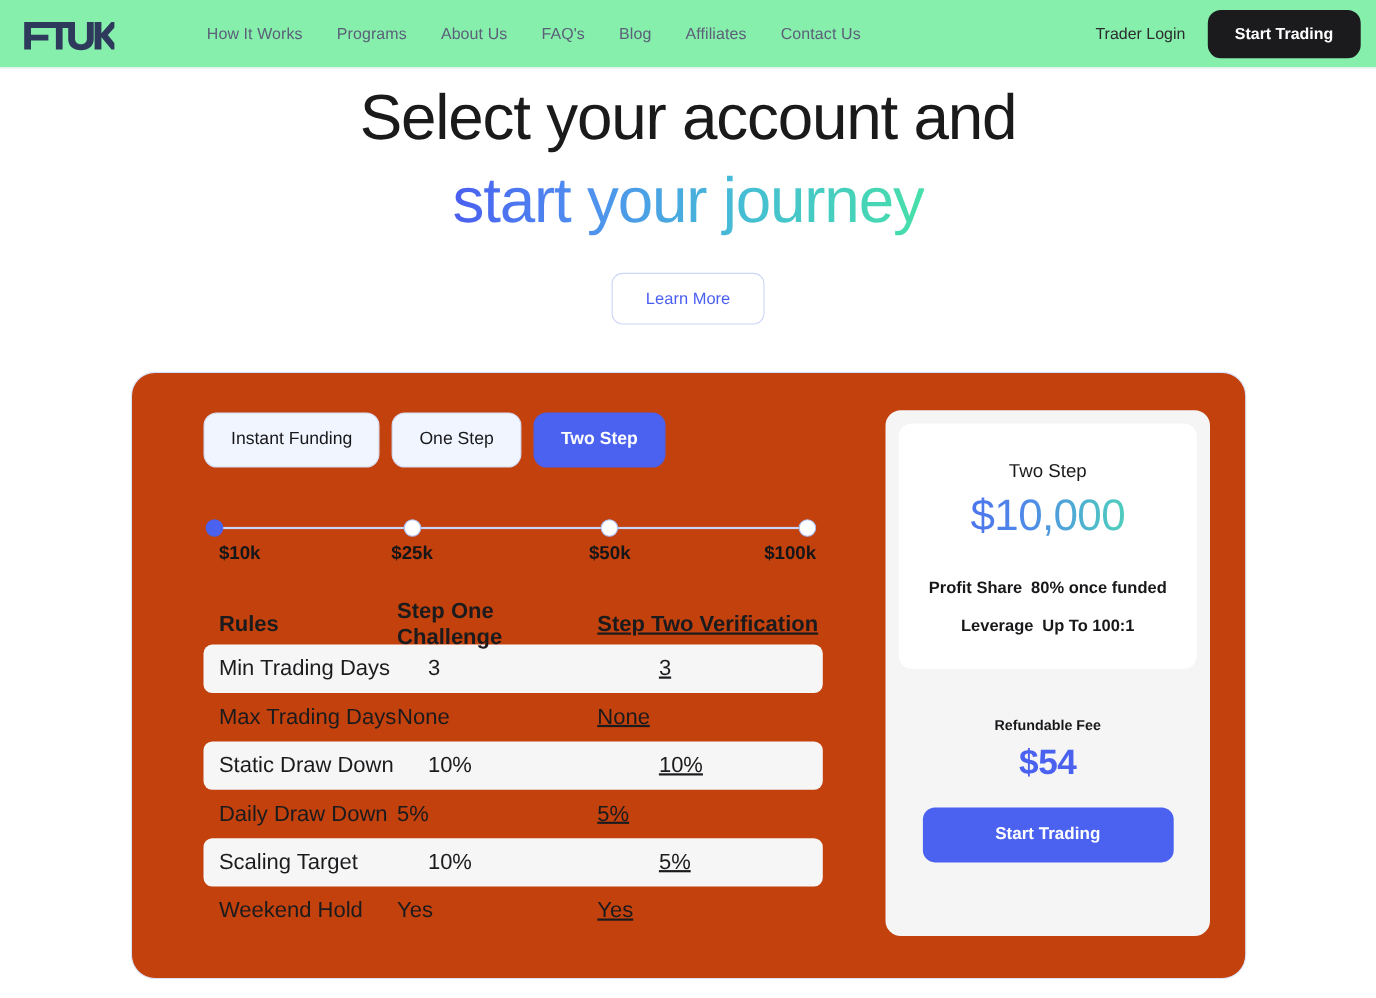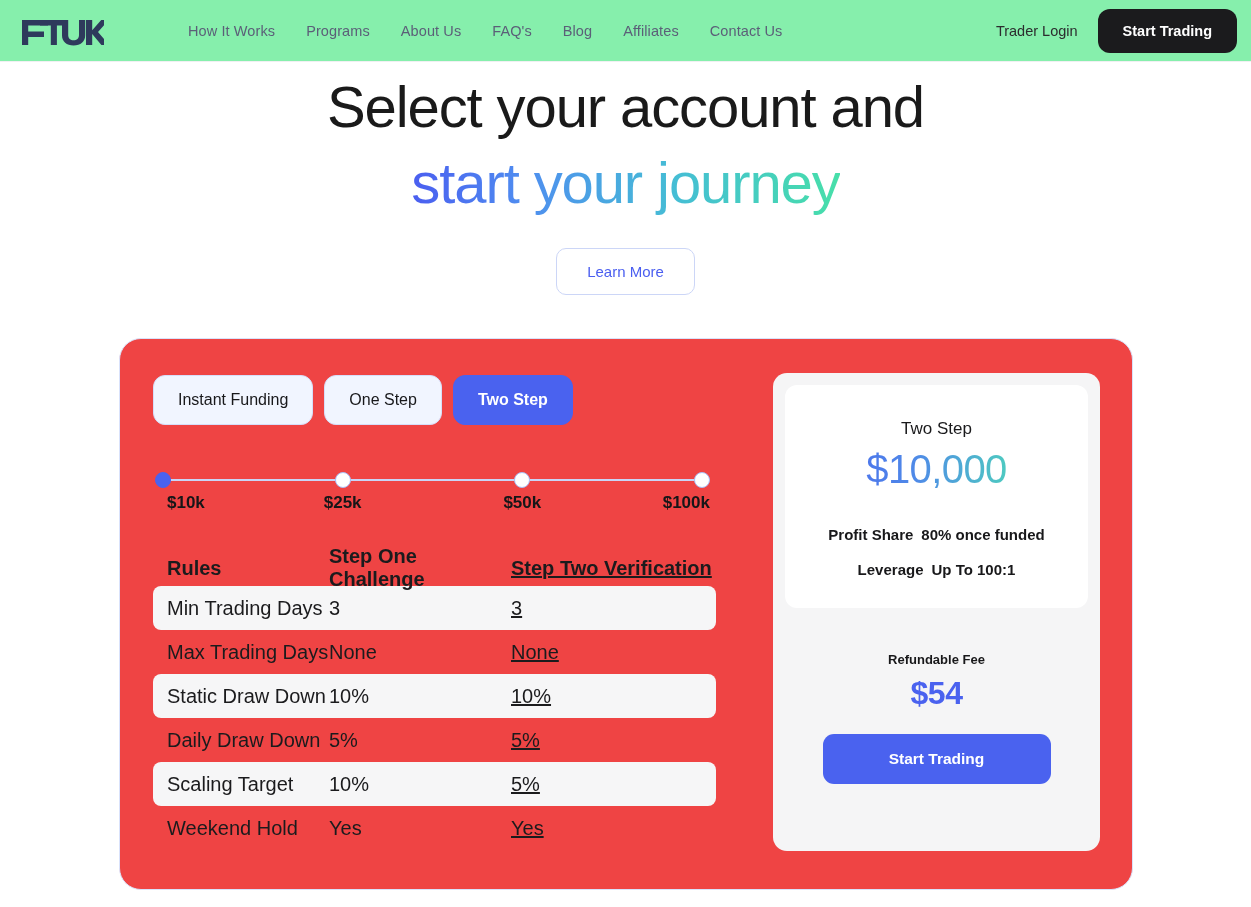--- a/index.html
+++ b/index.html
@@ -103,22 +103,23 @@
 
   
   .panel {
     position: absolute;
     left: 119px;
     top: 338px;
     width: 1014px;
     height: 552px;
     border: 1px solid #d9e2fb;
     border-radius: 22px;
-    background: #ef4444;
-    display: flex;
+    background: #c2410c;
+    display: flex;
+    padding-left: 32px;
   }
   .panel-left { width: 625px; padding: 36px 0 0 33px; }
   .panel-right { flex: 1; padding: 34px 32px 0 28px; }
 
   
   .tabs { display: flex; gap: 11px; }
   .tab {
     font-size: 16px;
     font-weight: 500;
     padding: 15px 24px;
@@ -165,21 +166,21 @@
     font-weight: 600;
     color: #161618;
     white-space: nowrap;
   }
   .pt:first-child .pt-label { left: 12px; transform: none; }
   .pt:last-child .pt-label  { left: auto; right: 0; transform: none; }
 
   
   .rules { margin-top: 62px; width: 563px; }
   .rw { display: flex; align-items: center; height: 44px; border-radius: 8px; }
-  .rw.shaded { background: #f6f6f7; }
+  .rw.shaded { background: #f6f6f7; gap: 28px; }
   .rw .c0 { width: 176px; padding-left: 14px; }
   .rw .c1 { width: 182px; }
   .rw .c2 { flex: 1; text-decoration: underline; }
   .rules-head { height: 36px; }
   .rules-head span {
     font-size: 14.5px;
     font-weight: 600;
     color: #4a62ef;
   }
   .rw .c0, .rw .c1, .rw .c2 {

